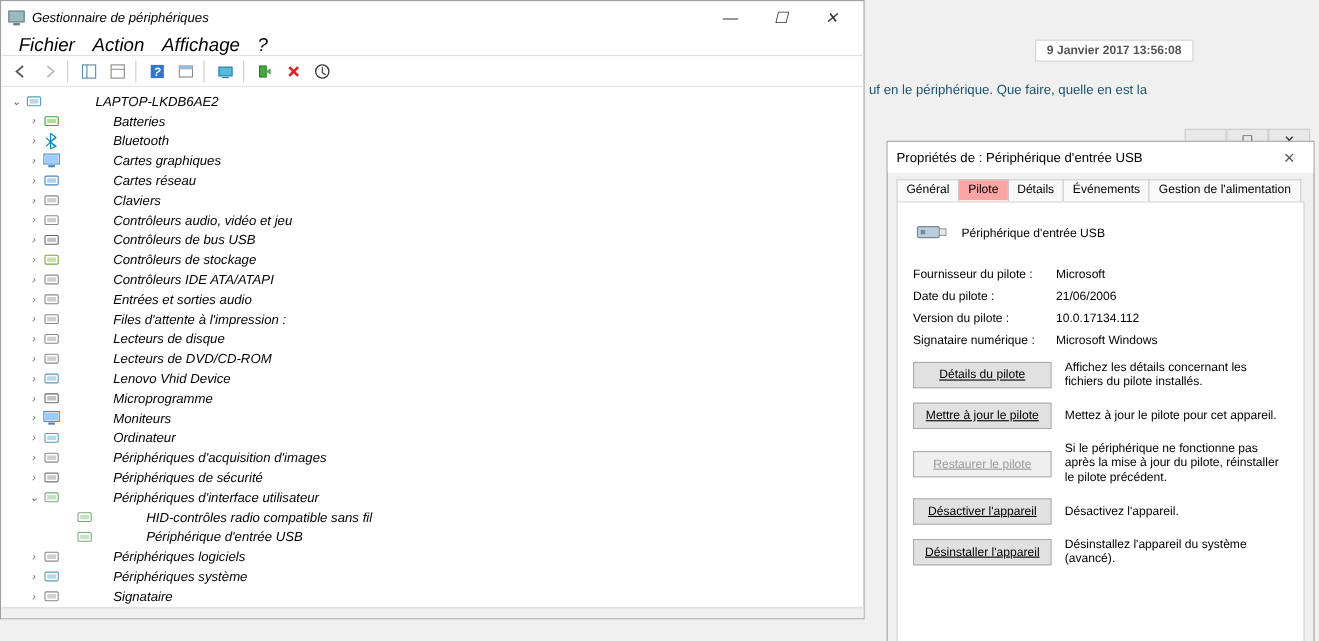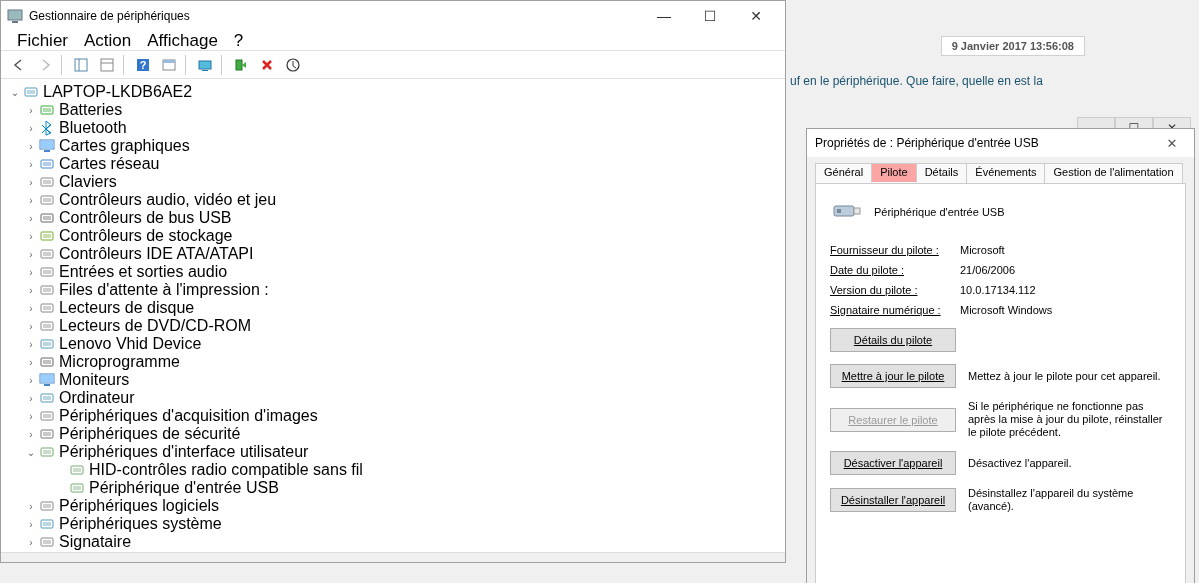--- a/index.html
+++ b/index.html
@@ -1,37 +1,37 @@
 <!DOCTYPE html>
 <html><head>
 <meta charset="utf-8">
 <style>
 * { box-sizing: border-box; font-family: "Segoe UI", Tahoma, sans-serif; }
 body { margin: 0; width: 1199px; height: 583px; position: relative; background: #f0f0f0; overflow: hidden; font-size: 12px; }
 
 
-.dm-window { position: absolute; left: 0; top: 0; width: 786px; height: 563px; background: #fff; border: 1px solid #a0a0a0; display: flex; flex-direction: column; }
+.dm-window { position: absolute; left: 0; top: 0; width: 786px; height: 563px; background: #fff; border: 1px solid #a0a0a0; display: flex; flex-direction: column; font-style: italic; }
 .dm-titlebar { height: 30px; display: flex; align-items: center; padding: 0 6px; }
 .dm-titleicon { width: 16px; height: 16px; margin-right: 6px; display: inline-block; }
 .dm-titleicon svg { width:16px; height:16px; }
 .dm-title { flex: 1; font-size: 12px; color: #000; }
 .dm-winbtns { display: flex; }
 .dm-winbtn { width: 46px; height: 30px; display: flex; align-items: center; justify-content: center; font-size: 14px; color: #333; }
 .dm-menubar { height: 20px; display: flex; align-items: center; padding: 0 8px; border-bottom: 1px solid #e0e0e0; }
 .dm-menu { padding: 2px 8px; font-size: 17px; }
 .dm-toolbar { height: 28px; display: flex; align-items: center; padding: 2px 6px; gap: 2px; border-bottom: 1px solid #e0e0e0; }
 .tb-btn { width: 24px; height: 24px; display: flex; align-items: center; justify-content: center; border: 1px solid transparent; }
 .tb-sep { width: 4px; height: 20px; border-left: 1px solid #ccc; margin: 0 2px; }
 .dm-body { flex: 1; display: flex; overflow: hidden; }
 .dm-tree { flex: 1; overflow-y: scroll; padding: 4px 0 4px 4px; }
 .tree-row { display: flex; align-items: center; height: 18px; white-space: nowrap; }
 .toggle { width: 12px; height: 12px; display: inline-flex; align-items: center; justify-content: center; font-size: 10px; color: #666; margin-right: 2px; user-select: none; }
 .node-icon { width: 16px; height: 16px; margin-right: 4px; flex-shrink:0; display:inline-block; }
 .node-icon svg{ width:16px; height:16px; }
-.tree-label { font-size: 16px; }
+.tree-label { font-size: 12px; margin-left: 44px; }
 .indent-0 { padding-left: 4px; }
 .indent-1 { padding-left: 20px; }
 .indent-3 { padding-left: 64px; }
 .dm-tree::-webkit-scrollbar { width: 16px; }
 .dm-tree::-webkit-scrollbar-track { background: #f0f0f0; }
 .dm-tree::-webkit-scrollbar-thumb { background: #c2c2c2; border: 2px solid #f0f0f0; }
 .dm-statusbar { height: 10px; background: #f0f0f0; border-top:1px solid #ddd; }
 
 
 .bg-forum { position: absolute; left: 790px; top: 22px; right: 4px; }
@@ -48,21 +48,21 @@
 .prop-close { width: 28px; height: 28px; display: flex; align-items: center; justify-content: center; color: #555; font-size: 13px; }
 .prop-tabs { display: flex; margin: 6px 8px 0 8px; height: 20px; font-size:11px; }
 .prop-tab { padding: 2px 8px; border: 1px solid #ccc; border-bottom: none; background: #f9f9f9; margin-right: -1px; position: relative; }
 .prop-tab.active { background: #fca5a5; z-index: 2; border-bottom: 1px solid #fff; top:0; }
 .prop-panel { flex: 1; margin: 0 8px 8px 8px; background: #fff; border: 1px solid #ccc; padding: 12px 14px; overflow: hidden; font-size: 11px; }
 .dev-header { display: flex; align-items: center; margin-bottom: 16px; }
 .dev-icon { width: 32px; height: 32px; margin-right: 12px; }
 .dev-icon svg{ width:32px; height:32px;}
 .dev-name { font-size: 11px; }
 .info-row { display: flex; margin-bottom: 8px; }
-.info-label { width: 130px; text-decoration: underline; }
+.info-label { width: 130px; }
 .info-value { flex: 1; }
 .action-row { display: flex; align-items: center; margin-top: 12px; }
 .action-btn { width: 126px; height: 24px; border: 1px solid #adadad; background: #e1e1e1; font-size: 11px; display: flex; align-items: center; justify-content: center; margin-right: 12px; text-decoration: underline; }
 .action-btn.disabled { color: #9a9a9a; background: #efefef; }
 .action-desc { flex: 1; font-size: 11px; line-height: 13px; }
 .prop-buttons { height: 36px; display: flex; justify-content: flex-end; align-items: center; padding: 0 10px; gap: 8px; }
 .dlg-btn { width: 70px; height: 22px; border: 1px solid #adadad; background: #e1e1e1; font-size: 11px; display: flex; align-items: center; justify-content: center; }
 </style>
 </head>
 <body>
@@ -414,20 +414,21 @@
         <span class="info-label">Version du pilote :</span>
         <span class="info-value">10.0.17134.112</span>
       </div>
     <div class="info-row">
         <span class="info-label">Signataire numérique :</span>
         <span class="info-value">Microsoft Windows</span>
       </div>
 
     <div class="action-row">
         <div class="action-btn">Détails du pilote</div>
+        <div class="action-desc">Affichez les détails concernant les fichiers du pilote installés.</div>
       </div>
     <div class="action-row">
         <div class="action-btn">Mettre à jour le pilote</div>
         <div class="action-desc">Mettez à jour le pilote pour cet appareil.</div>
       </div>
     <div class="action-row">
         <div class="action-btn disabled">Restaurer le pilote</div>
         <div class="action-desc">Si le périphérique ne fonctionne pas après la mise à jour du pilote, réinstaller le pilote précédent.</div>
       </div>
     <div class="action-row">

